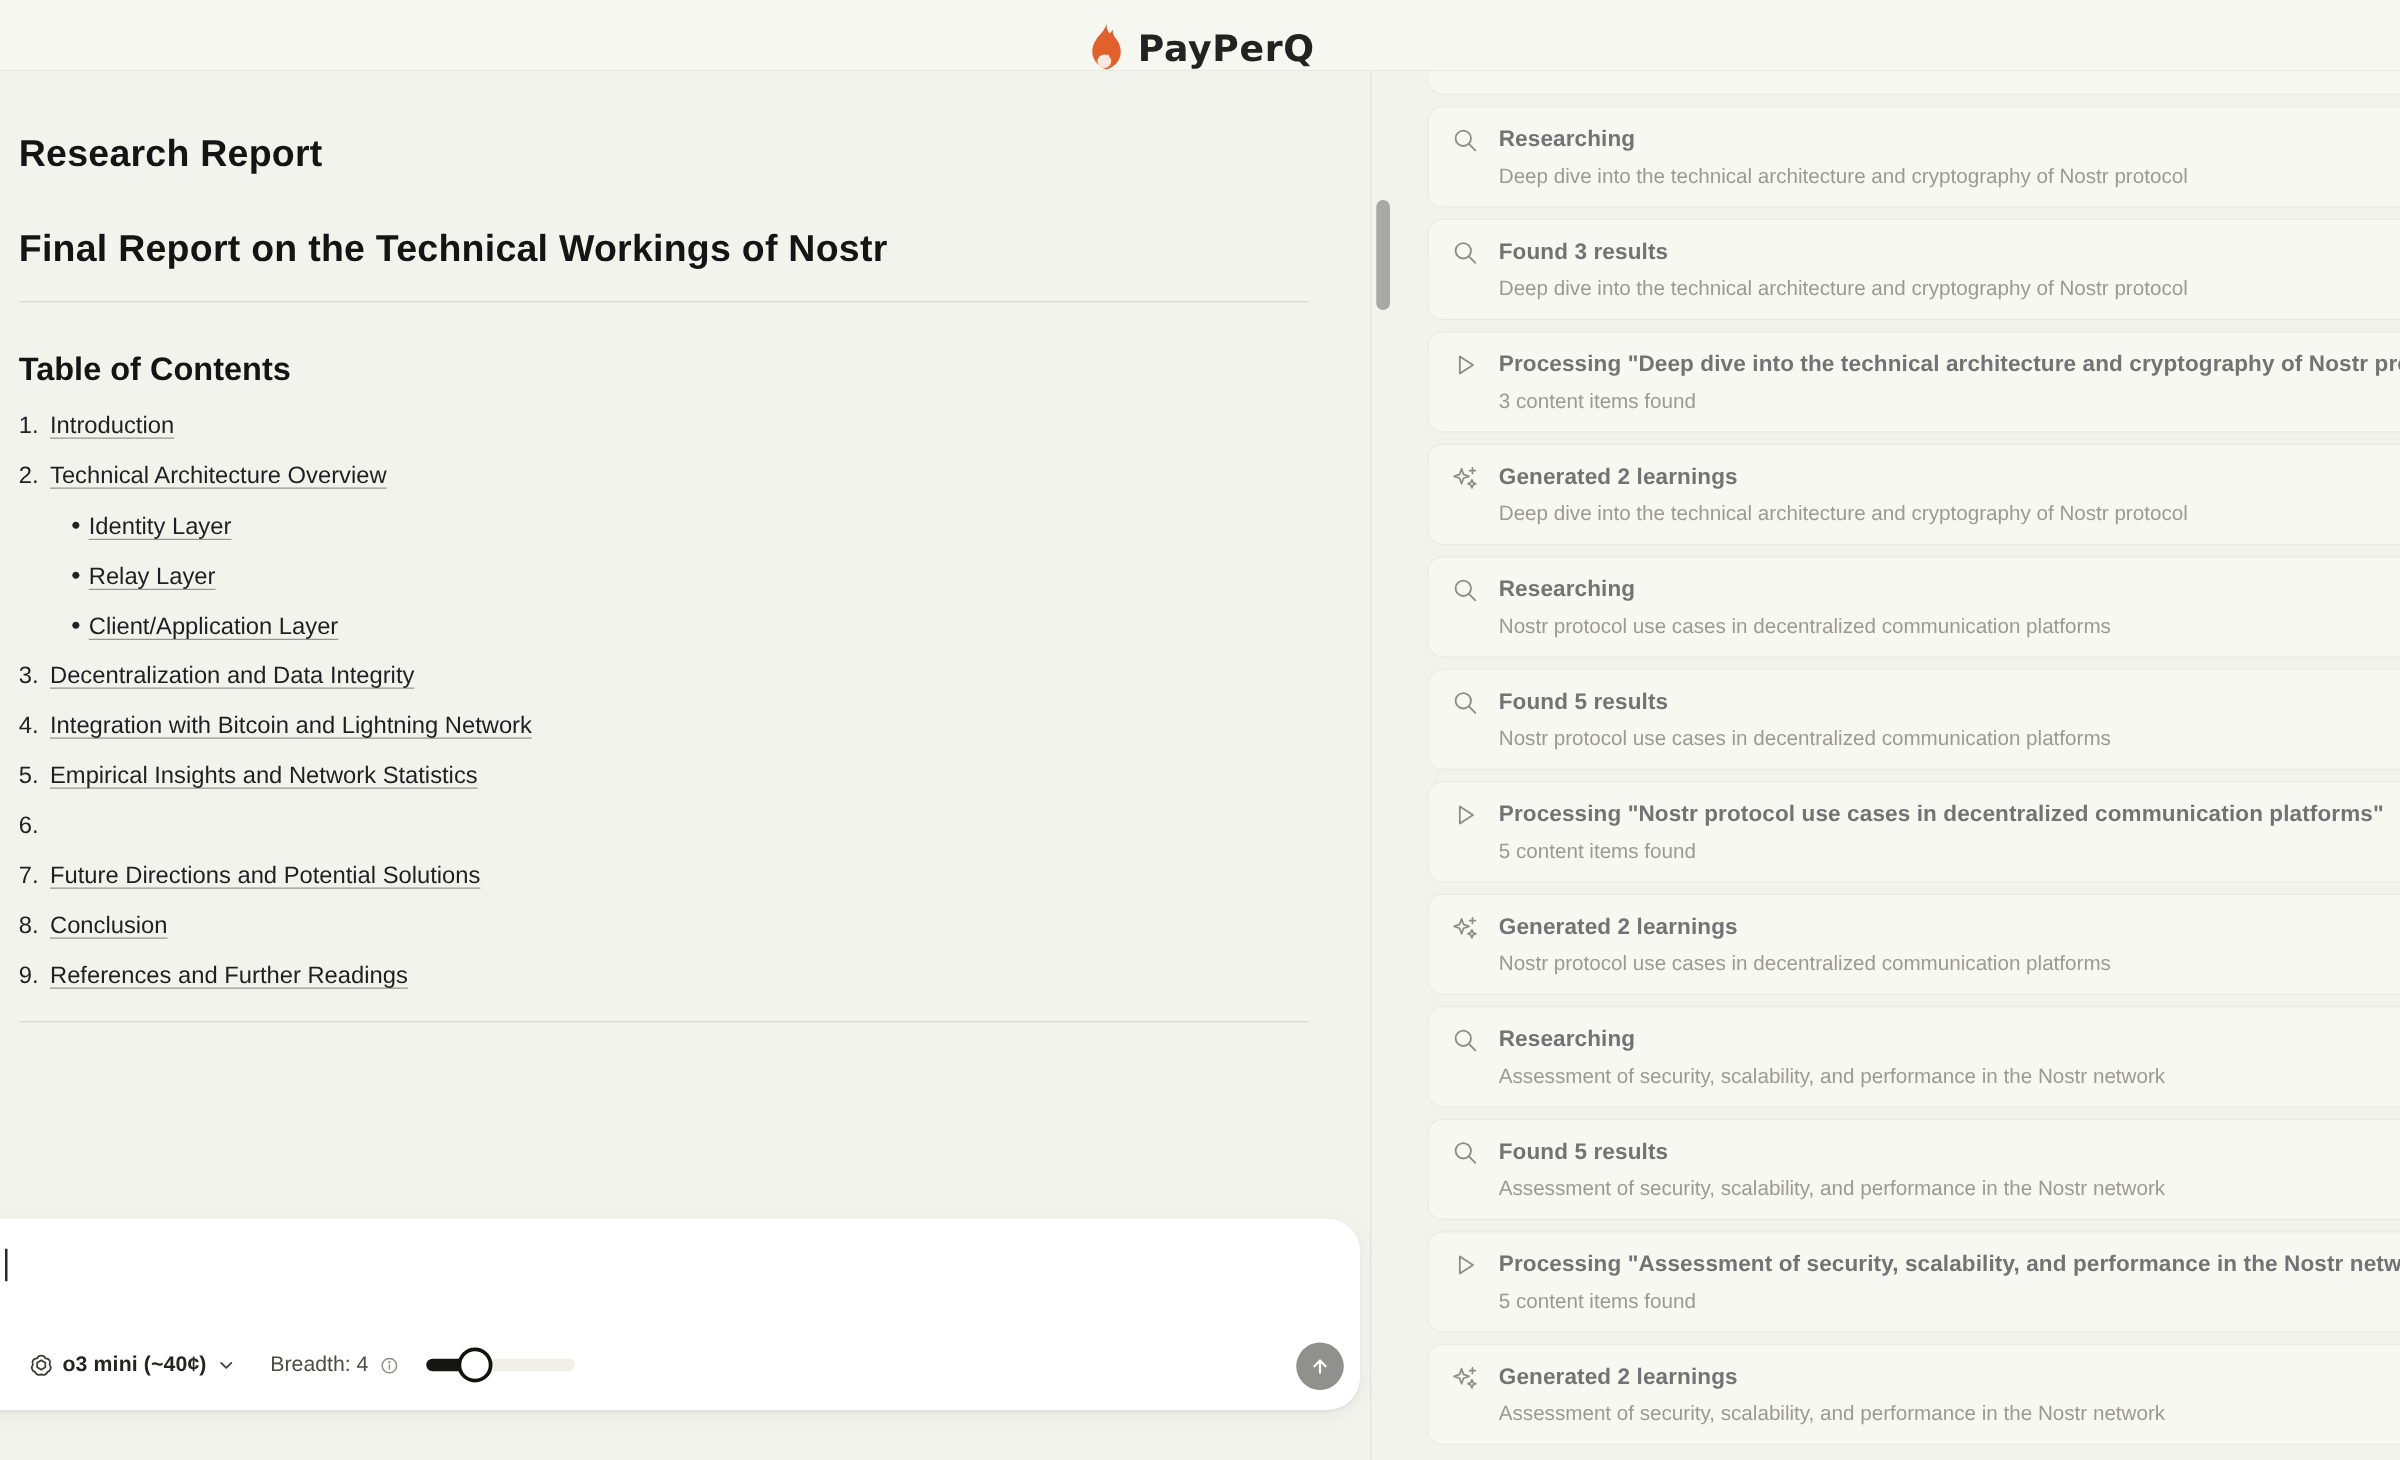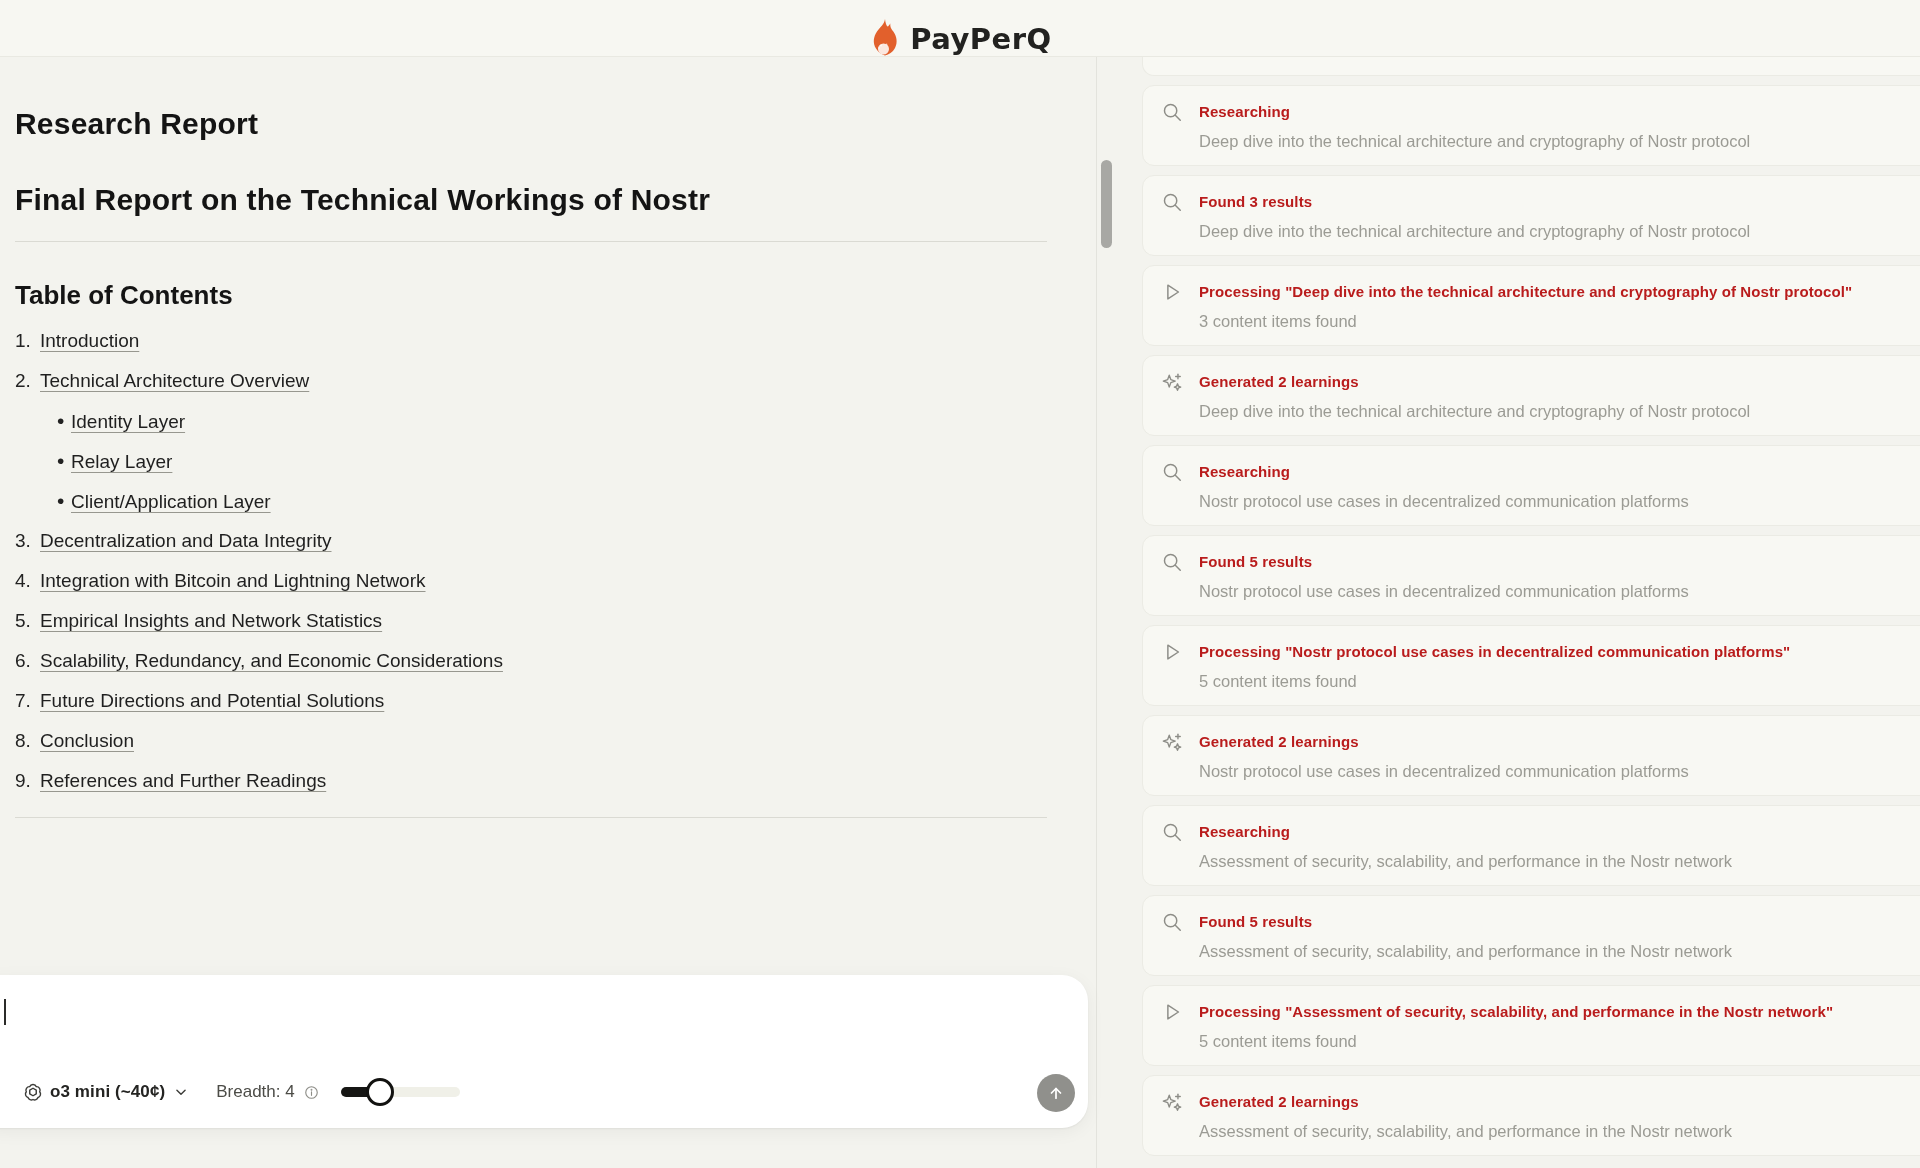--- a/index.html
+++ b/index.html
@@ -38,21 +38,21 @@
     overflow:hidden; padding-left:22px; }
   .feed-card { background:#f8f8f3; border:1px solid #ebebe4; border-radius:12px;
     margin:0 -16px 9px 0; padding:14px 18px 13px 18px; display:flex; gap:16px; }
   .feed-card.partial { height:20px; margin-top:-1px; padding:0; border-top:none;
     border-radius:0 0 12px 12px; }
   .feed-icon { flex:none; width:22px; height:22px; color:#8d8d87; margin-top:1px; }
   .feed-icon svg { width:22px; height:22px; display:none; }
   .feed-card[data-icon="search"]   svg.ic-search   { display:block; }
   .feed-card[data-icon="play"]     svg.ic-play     { display:block; }
   .feed-card[data-icon="sparkles"] svg.ic-sparkles { display:block; }
-  .feed-title { font-size:15px; font-weight:700; color:#b91c1c; line-height:23px;
+  .feed-title { font-size:18px; font-weight:700; color:#737373; line-height:23px;
     letter-spacing:.1px; white-space:nowrap; }
   .feed-sub { font-size:16.5px; color:#9b9b94; line-height:21px; margin-top:8px; white-space:nowrap; }
 
   
   .composer { position:absolute; left:-26px; top:975px; width:1114px; height:153px;
     background:#ffffff; border-radius:26px;
     box-shadow:0 1px 2px rgba(0,0,0,.05), 0 4px 18px rgba(0,0,0,.05); }
   .composer textarea { position:absolute; left:34px; top:22px; width:1020px; height:40px;
     border:none; outline:none; resize:none; background:transparent;
     font-family:"Liberation Sans","DejaVu Sans",sans-serif; font-size:19px; color:#1c1c1a; }
@@ -129,21 +129,20 @@
       <div class="toc-row">
         <span class="marker">4.</span>
         <a class="toc-link">Integration with Bitcoin and Lightning Network</a>
       </div>
       <div class="toc-row">
         <span class="marker">5.</span>
         <a class="toc-link">Empirical Insights and Network Statistics</a>
       </div>
       <div class="toc-row">
         <span class="marker">6.</span>
-        <a class="toc-link">Scalability, Redundancy, and Economic Considerations</a>
       </div>
       <div class="toc-row">
         <span class="marker">7.</span>
         <a class="toc-link">Future Directions and Potential Solutions</a>
       </div>
       <div class="toc-row">
         <span class="marker">8.</span>
         <a class="toc-link">Conclusion</a>
       </div>
       <div class="toc-row">

